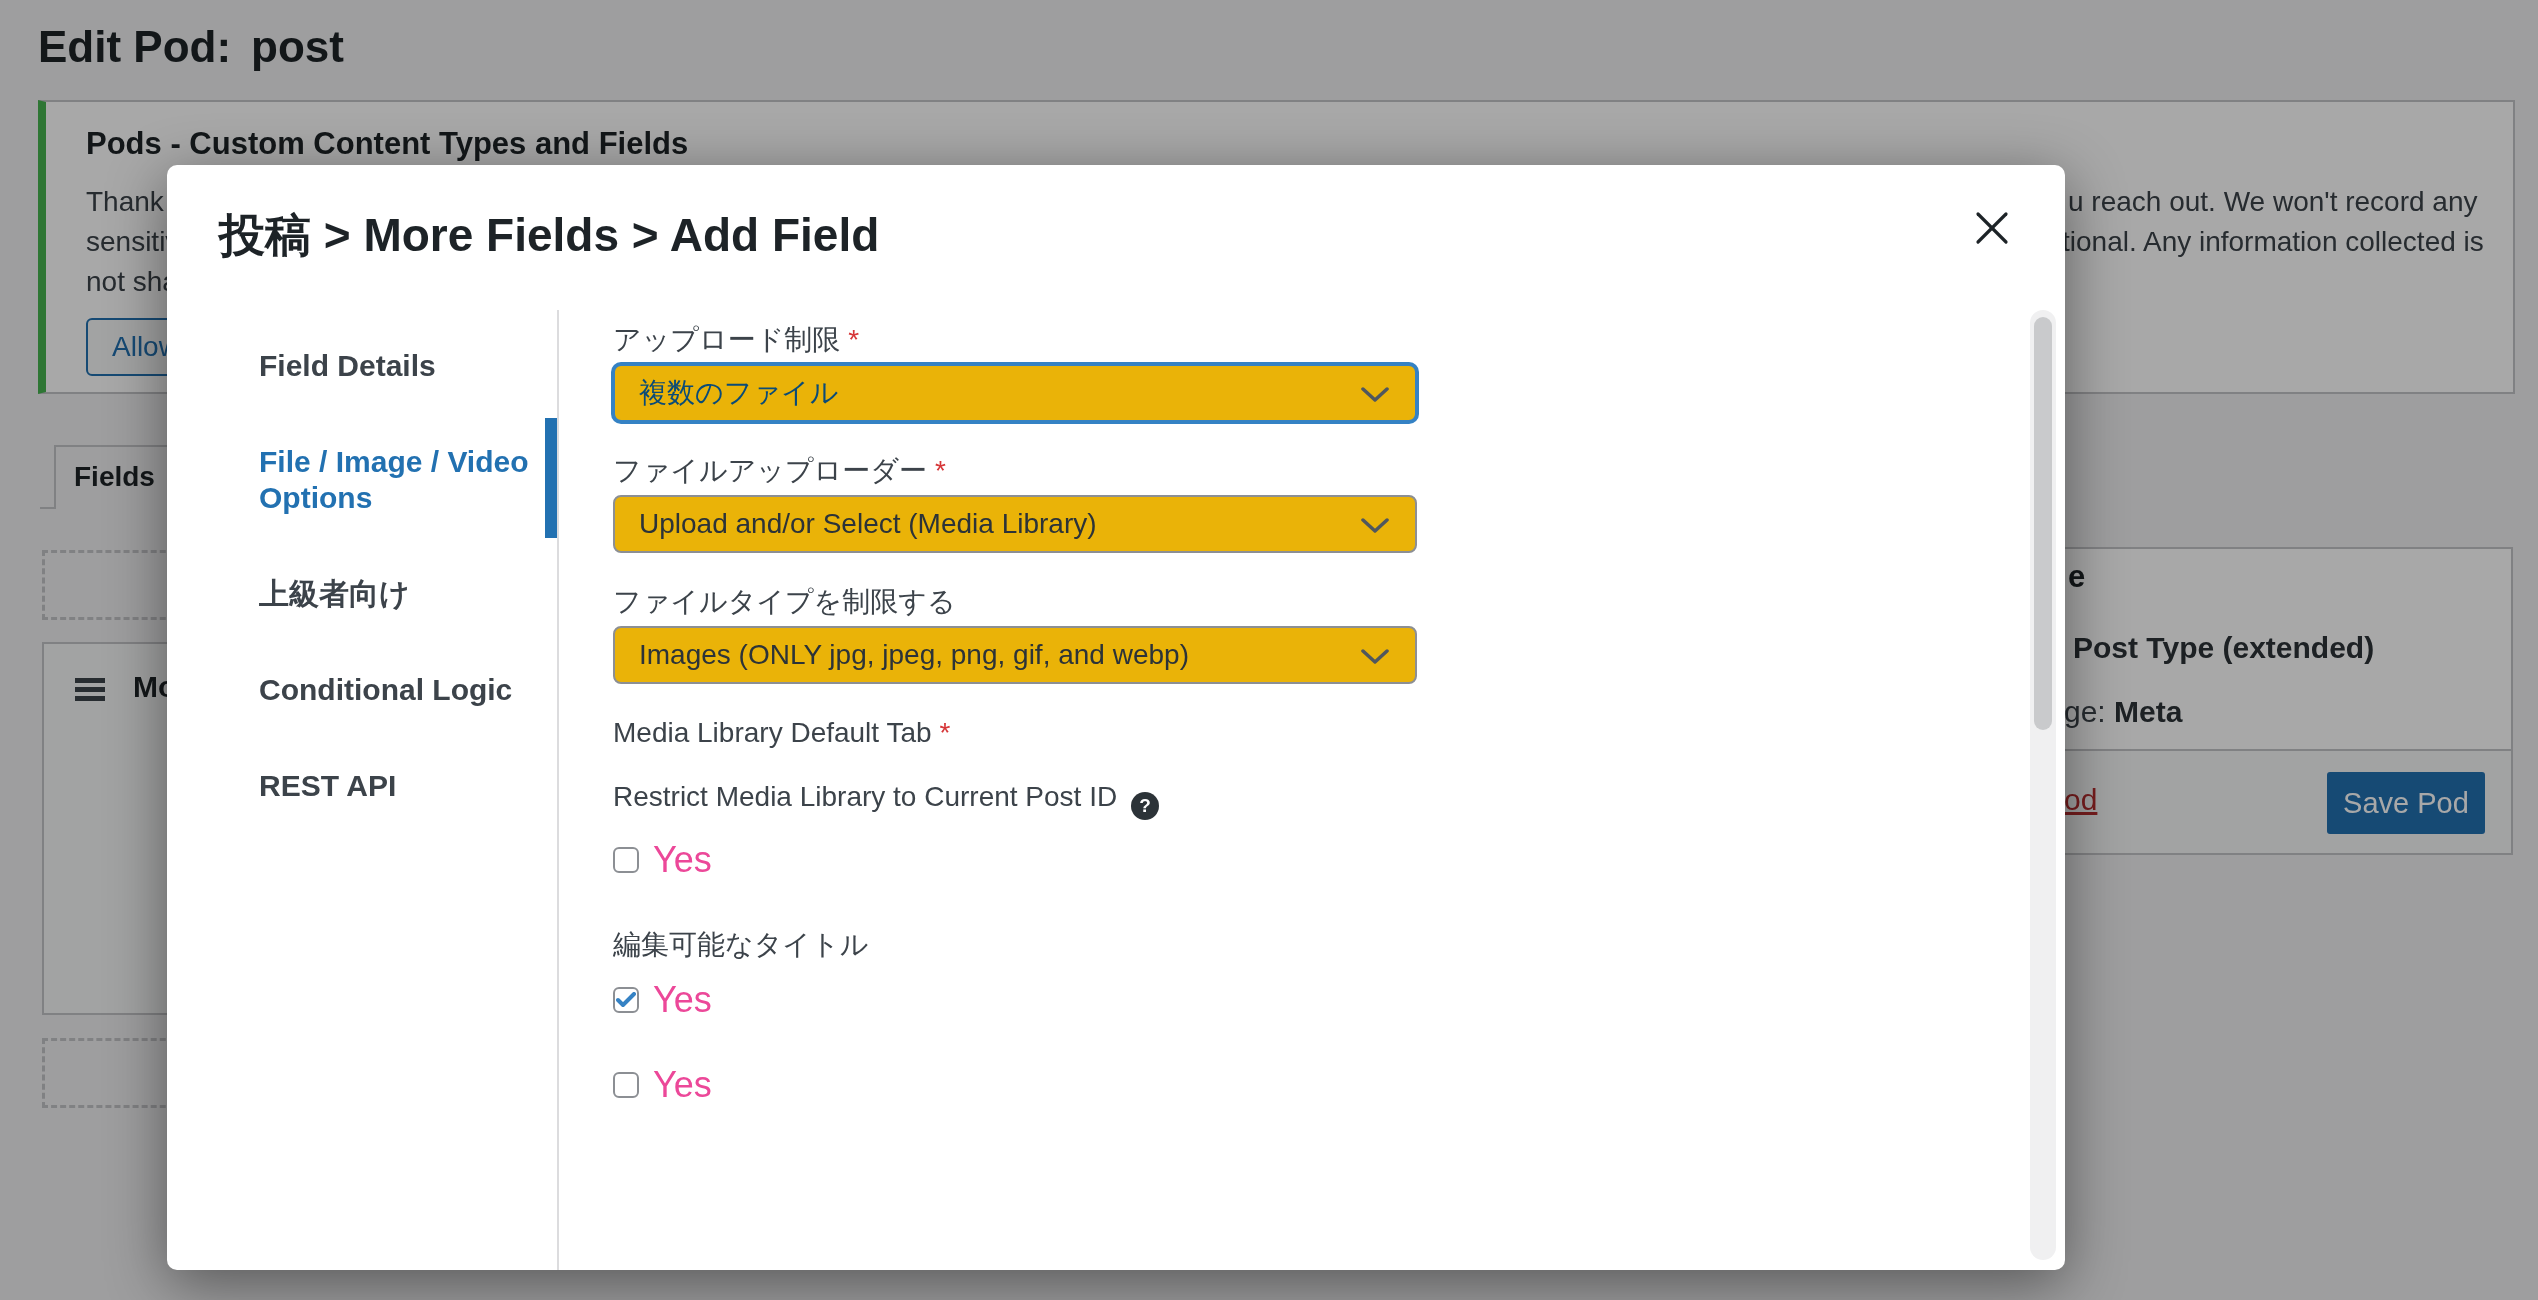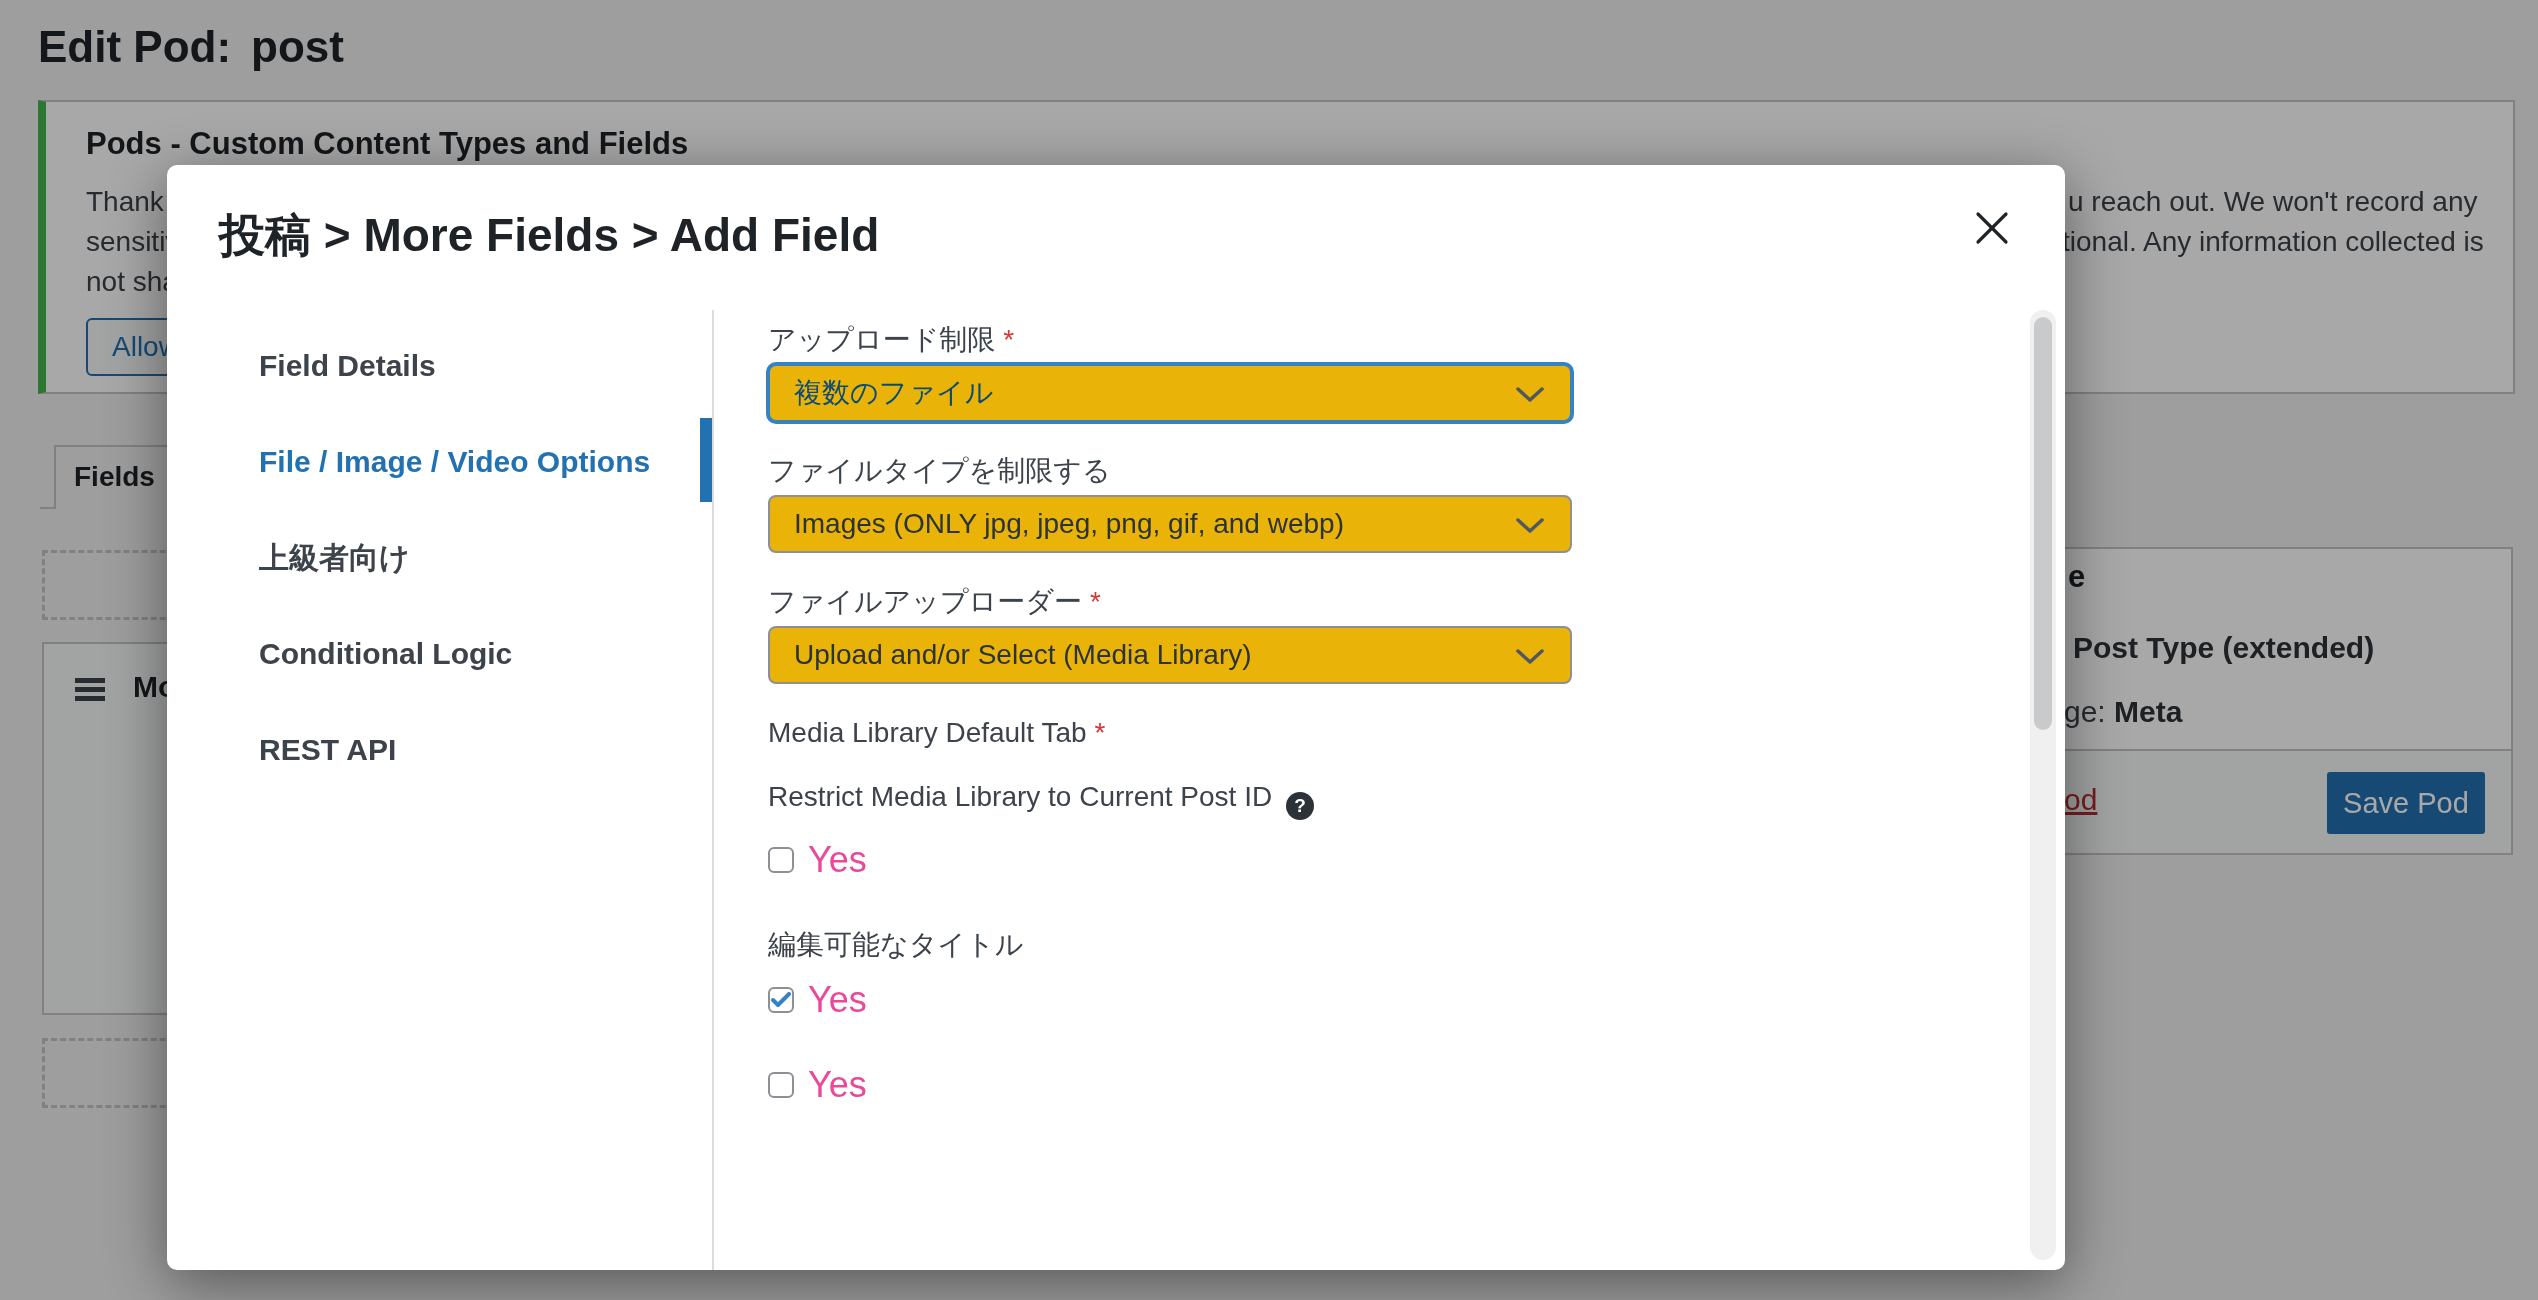--- a/index.html
+++ b/index.html
@@ -71,21 +71,21 @@
   .modal{
     position:absolute; left:167px; top:165px; width:1898px; height:1105px;
     background:#ffffff; border-radius:10px; z-index:10; overflow:hidden;
     box-shadow:0 14px 60px rgba(0,0,0,0.45);
     text-decoration:underline;
   }
   .modal-title{ position:absolute; left:52px; top:40px; font-size:46px; font-weight:700; color:#1d2327; }
   .modal-close{ position:absolute; right:54px; top:44px; width:38px; height:38px; cursor:pointer; }
 
   .modal-body{ position:absolute; left:0; right:0; top:145px; bottom:0; display:flex; }
-  .m-sidebar{ width:547px; border-right:2px solid #dcdcde; padding:38px 0 0 92px; }
+  .m-sidebar{ width:392px; border-right:2px solid #dcdcde; padding:38px 0 0 92px; }
   .m-tab{ font-size:30px; font-weight:600; color:#3c434a; line-height:36px; margin-bottom:60px; cursor:pointer; position:relative; }
   .m-tab.active{ color:#2271b1; }
   .m-tab.active::after{ content:""; position:absolute; right:0; top:-26px; bottom:-22px; width:12px; background:#2271b1; }
 
   .m-content{ flex:1; padding:15px 0 0 54px; position:relative; }
   .f-label{ font-size:28px; line-height:30px; color:#3c434a; }
   .req{ color:#d63638; margin-left:8px; }
   .row-sel{ margin-bottom:34px; }
   .select-box{
     margin-top:9px; width:804px; height:58px; background:#eab308;
@@ -197,33 +197,33 @@
           <div class="f-label"><span>アップロード制限</span><span class="req">*</span></div>
           <div class="select-box focused">
             <span>複数のファイル</span>
             <svg width="28" height="17" viewBox="0 0 28 17" fill="none">
                 <polyline points="2,2 14,13 26,2" stroke="#50575e" stroke-width="3.5" stroke-linecap="round" stroke-linejoin="round"></polyline>
               </svg>
           </div>
         </div>
 
         <div class="row-sel">
+          <div class="f-label"><span>ファイルアップローダー</span><span class="req">*</span></div>
+          <div class="select-box">
+            <span>Upload and/or Select (Media Library)</span>
+            <svg width="28" height="17" viewBox="0 0 28 17" fill="none">
+                <polyline points="2,2 14,13 26,2" stroke="#50575e" stroke-width="3.5" stroke-linecap="round" stroke-linejoin="round"></polyline>
+              </svg>
+          </div>
+        </div>
+
+        <div class="row-sel">
           <div class="f-label">ファイルタイプを制限する</div>
           <div class="select-box">
             <span>Images (ONLY jpg, jpeg, png, gif, and webp)</span>
-            <svg width="28" height="17" viewBox="0 0 28 17" fill="none">
-                <polyline points="2,2 14,13 26,2" stroke="#50575e" stroke-width="3.5" stroke-linecap="round" stroke-linejoin="round"></polyline>
-              </svg>
-          </div>
-        </div>
-
-        <div class="row-sel">
-          <div class="f-label"><span>ファイルアップローダー</span><span class="req">*</span></div>
-          <div class="select-box">
-            <span>Upload and/or Select (Media Library)</span>
             <svg width="28" height="17" viewBox="0 0 28 17" fill="none">
                 <polyline points="2,2 14,13 26,2" stroke="#50575e" stroke-width="3.5" stroke-linecap="round" stroke-linejoin="round"></polyline>
               </svg>
           </div>
         </div>
 
         <div class="row-sel">
           <div class="f-label"><span>Media Library Default Tab</span><span class="req">*</span></div>
         </div>
 

